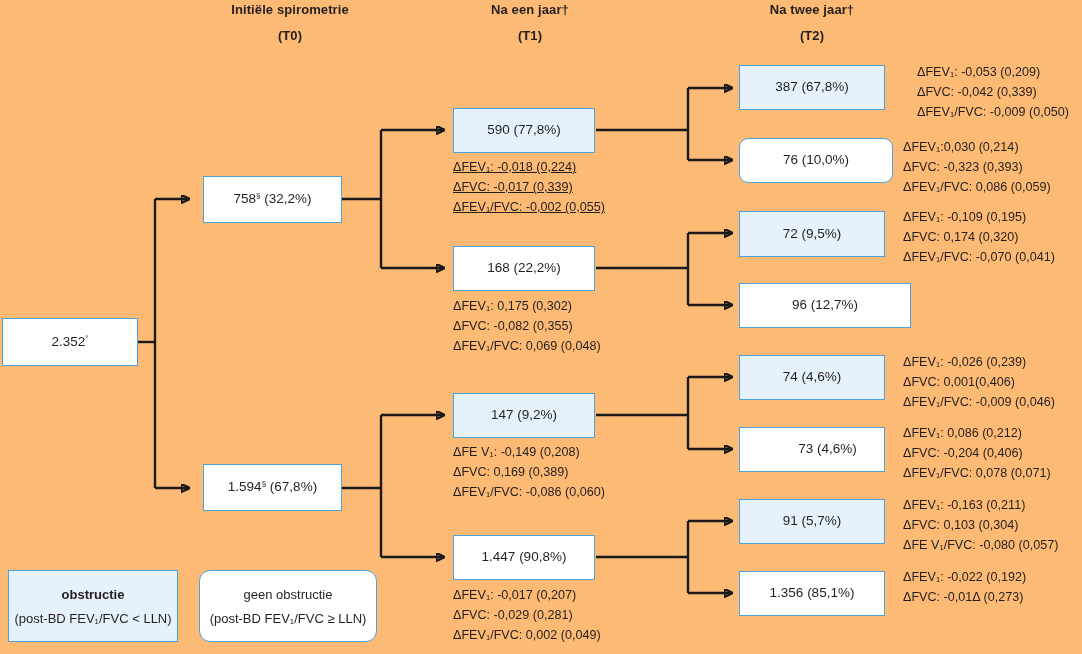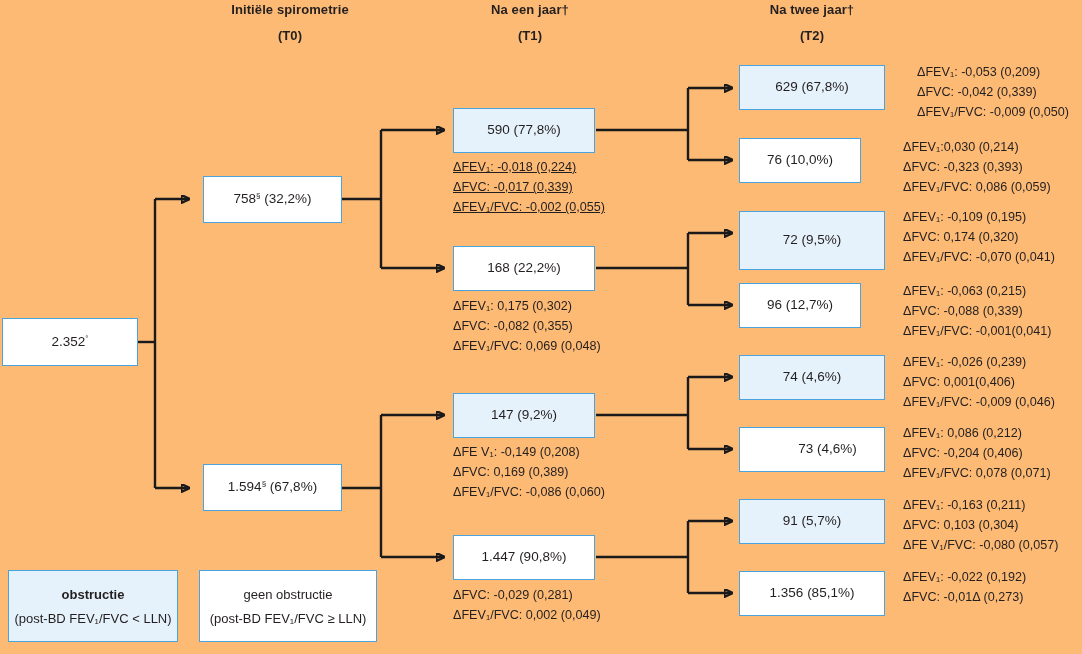--- a/index.html
+++ b/index.html
@@ -180,58 +180,54 @@
   <div class="stats" style="left:453px; top:443px;">
     <div>ΔFE V₁: -0,149 (0,208)</div>
     <div>ΔFVC: 0,169 (0,389)</div>
     <div>ΔFEV₁/FVC: -0,086 (0,060)</div>
   </div>
 
   <div class="node" style="left:453px; top:535px; width:142px; height:45px;">
     <span class="label">1.447 (90,8%)</span>
   </div>
   <div class="stats" style="left:453px; top:586px;">
+    <div>ΔFEV₁: -0,017 (0,207)</div>
     <div>ΔFVC: -0,029 (0,281)</div>
     <div>ΔFEV₁/FVC: 0,002 (0,049)</div>
   </div>
 
   <div class="node shaded" style="left:739px; top:65px; width:146px; height:45px;">
-    <span class="label">629 (67,8%)</span>
+    <span class="label">387 (67,8%)</span>
   </div>
   <div class="stats" style="left:903px; top:63px;margin-left:14px;">
     <div>ΔFEV₁: -0,053 (0,209)</div>
     <div>ΔFVC: -0,042 (0,339)</div>
     <div>ΔFEV₁/FVC: -0,009 (0,050)</div>
   </div>
 
-  <div class="node" style="left:739px; top:138px; width:122px; height:45px;">
+  <div class="node" style="left:739px; top:138px; width:154px; height:45px;border-radius:9px;">
     <span class="label">76 (10,0%)</span>
   </div>
   <div class="stats" style="left:903px; top:138px;">
     <div>ΔFEV₁:0,030 (0,214)</div>
     <div>ΔFVC: -0,323 (0,393)</div>
     <div>ΔFEV₁/FVC: 0,086 (0,059)</div>
   </div>
 
-  <div class="node shaded" style="left:739px; top:211px; width:146px; height:59px;">
+  <div class="node shaded" style="left:739px; top:211px; width:146px; height:46px;">
     <span class="label">72 (9,5%)</span>
   </div>
   <div class="stats" style="left:903px; top:208px;">
     <div>ΔFEV₁: -0,109 (0,195)</div>
     <div>ΔFVC: 0,174 (0,320)</div>
     <div>ΔFEV₁/FVC: -0,070 (0,041)</div>
   </div>
 
-  <div class="node" style="left:739px; top:283px; width:122px; height:45px;">
+  <div class="node" style="left:739px; top:283px; width:172px; height:45px;">
     <span class="label">96 (12,7%)</span>
-  </div>
-  <div class="stats" style="left:903px; top:282px;">
-    <div>ΔFEV₁: -0,063 (0,215)</div>
-    <div>ΔFVC: -0,088 (0,339)</div>
-    <div>ΔFEV₁/FVC: -0,001(0,041)</div>
   </div>
 
   <div class="node shaded" style="left:739px; top:355px; width:146px; height:45px;">
     <span class="label">74 (4,6%)</span>
   </div>
   <div class="stats" style="left:903px; top:353px;">
     <div>ΔFEV₁: -0,026 (0,239)</div>
     <div>ΔFVC: 0,001(0,406)</div>
     <div>ΔFEV₁/FVC: -0,009 (0,046)</div>
   </div>
@@ -259,18 +255,18 @@
   </div>
   <div class="stats" style="left:903px; top:568px;">
     <div>ΔFEV₁: -0,022 (0,192)</div>
     <div>ΔFVC: -0,01Δ (0,273)</div>
   </div>
 
   <div class="legend shaded" style="left:2px; top:570px; width:170px; height:72px;">
     <span class="l1">obstructie</span>
     <span class="l2">(post-BD FEV₁/FVC &lt; LLN)</span>
   </div>
-  <div class="legend" style="left:193px; top:570px; width:178px; height:72px;">
+  <div class="legend" style="left:193px; top:570px; width:178px; height:72px;border-radius:11px;">
     <span class="l1" style="font-weight:normal">geen obstructie</span>
     <span class="l2">(post-BD FEV₁/FVC ≥ LLN)</span>
   </div>
 
 </div>
 
 </body></html>

